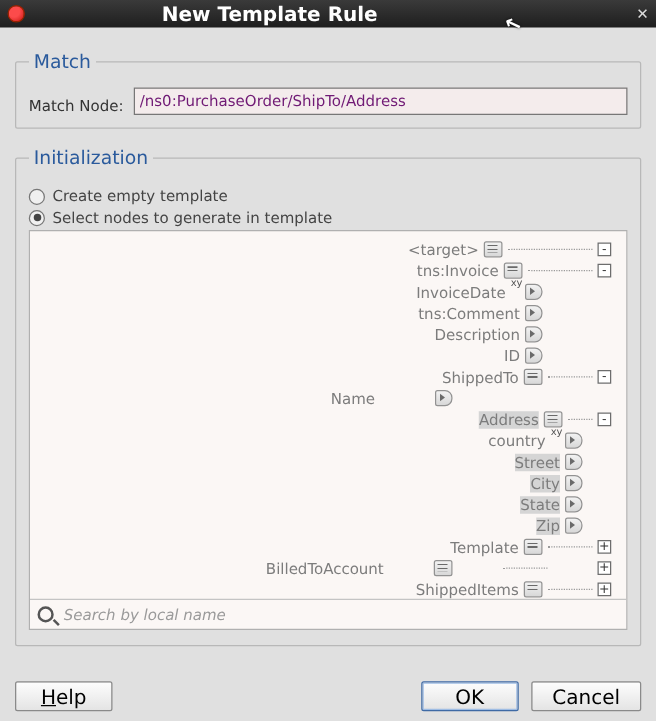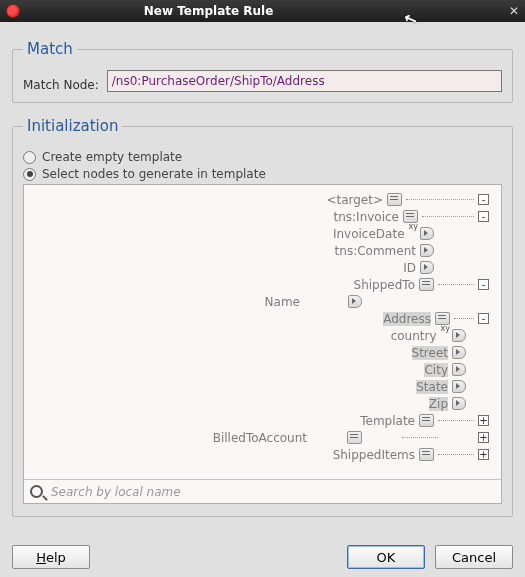--- a/index.html
+++ b/index.html
@@ -22,21 +22,21 @@
     font-weight: bold;
     position: relative;
   }
   .titlebar .appicon {
     width: 14px; height: 14px;
     border-radius: 50%;
     background: radial-gradient(circle at 35% 35%, #fc4b4b 40%, #c9130f 100%);
     border: 1px solid #920;
     margin-right: 6px;
   }
-  .titlebar .title { flex: 0 0 auto; margin: 0 auto; font-size: 12px; }
+  .titlebar .title { flex: 0 0 auto; margin: 0 auto; font-size: 16px; }
   .titlebar .closebtn {
     margin-left: auto;
     cursor: pointer;
     font-size: 12px;
     color: #ddd;
   }
   .cursor {
     position: absolute;
     left: 404px; top: 10px;
     font-size: 16px;
@@ -169,21 +169,21 @@
   .footer {
     display: flex; align-items: center;
     padding: 8px 12px 10px 12px;
     gap: 10px;
   }
   .footer .spacer-flex { flex: 1; }
   button.dlg {
     min-width: 78px; height: 24px;
     border: 1px solid #8a8a8a;
     background: linear-gradient(#fdfdfd, #e4e4e4);
-    font-family: inherit; font-size: 13px;
+    font-family: inherit; font-size: 16px;
     padding: 0 16px;
     border-radius: 2px;
   }
   button.dlg.default {
     border: 1px solid #3f6aa5;
     box-shadow: 0 0 0 1px #9fbde4 inset;
   }
   .help-underline { text-decoration: underline; }
 </style>
 </head>
@@ -240,20 +240,26 @@
               <span style="width: 36px; height: 1px; border-top: 1px dotted transparent;"></span>
               <span class="spacer"></span>
             </div>
             <div class="node" style="padding-right: 2px;">
               <span class="nlabel">tns:Comment</span>
               <span class="glyph"></span>
               <span style="width: 36px; height: 1px; border-top: 1px dotted transparent;"></span>
               <span class="spacer"></span>
             </div>
             <div class="node" style="padding-right: 2px;">
+              <span class="nlabel">Description</span>
+              <span class="glyph"></span>
+              <span style="width: 36px; height: 1px; border-top: 1px dotted transparent;"></span>
+              <span class="spacer"></span>
+            </div>
+            <div class="node" style="padding-right: 2px;">
               <span class="nlabel">ID</span>
               <span class="glyph"></span>
               <span style="width: 36px; height: 1px; border-top: 1px dotted transparent;"></span>
               <span class="spacer"></span>
             </div>
             <div class="node" style="padding-right: 2px;">
               <span class="nlabel">ShippedTo</span>
               <span class="glyph complex"></span>
               <span style="width: 36px; height: 1px; border-top: 1px dotted rgb(154, 154, 154);"></span>
               <span class="collapser">-</span>

